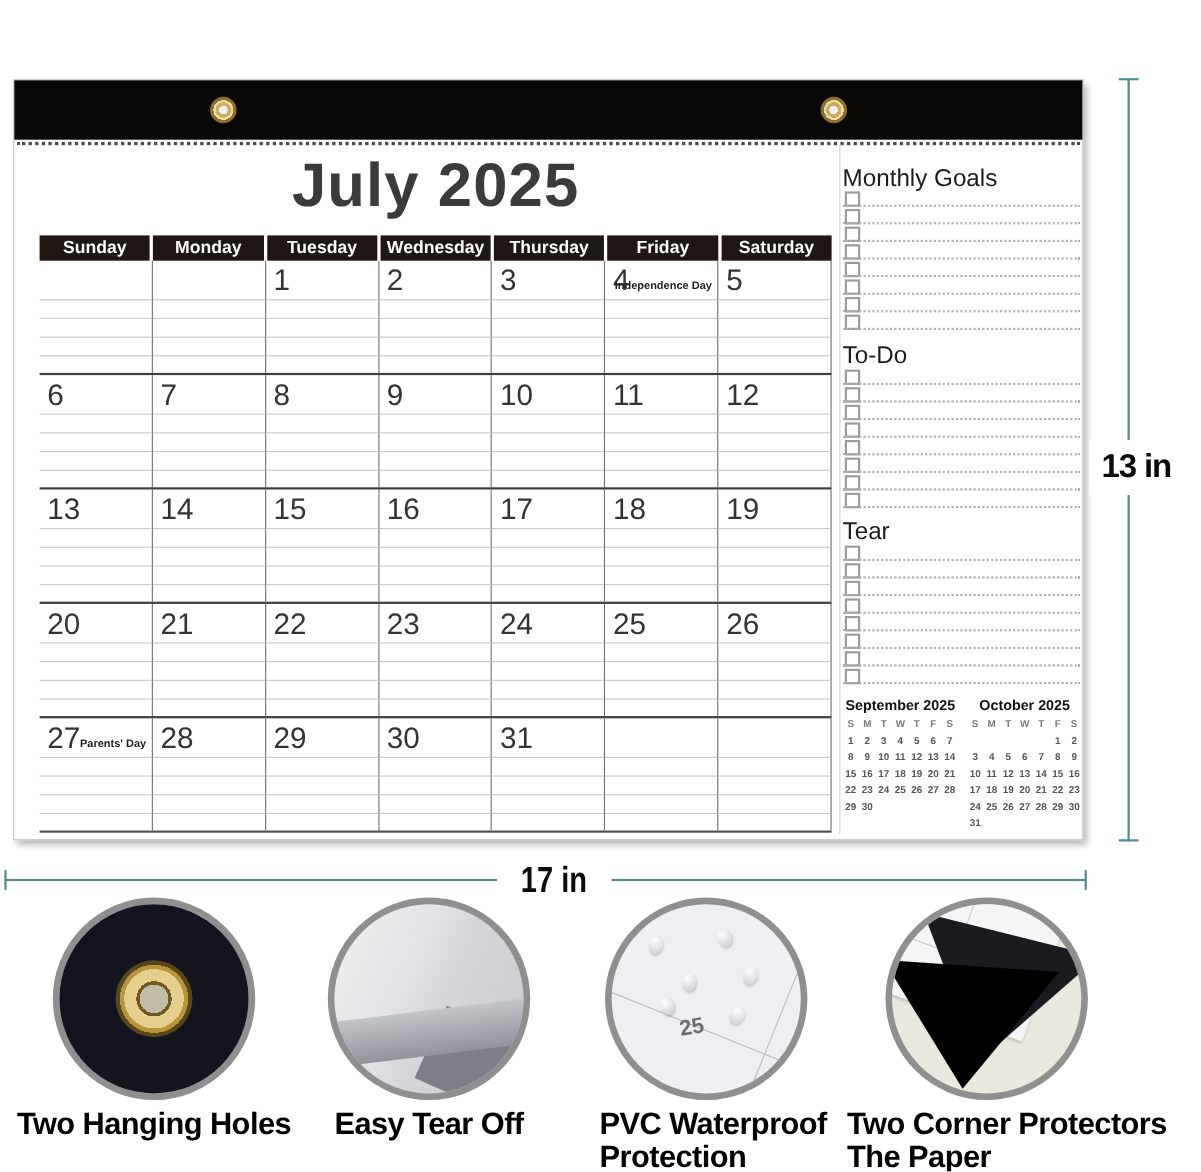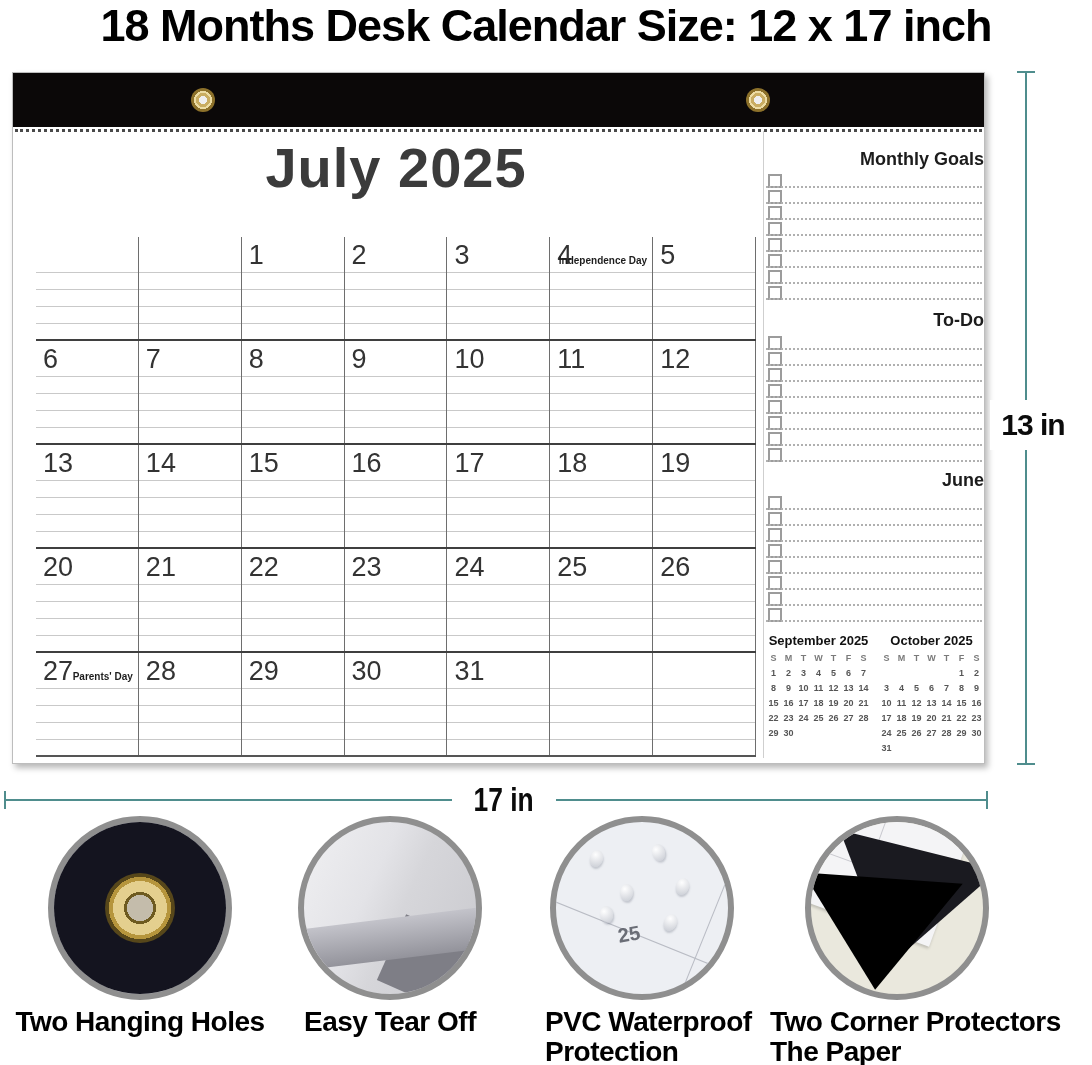--- a/index.html
+++ b/index.html
@@ -28,22 +28,22 @@
   .week{display:flex;height:102px;}
   .week + .week{border-top:2px solid #3f3f3f;}
   .cell{flex:1;position:relative;border-right:1px solid #6e6e6e;}
   .rline{position:absolute;left:0;right:0;height:1px;background:#c9c9c9;}
   .daynum{position:absolute;top:3px;left:7px;font-size:27px;color:#333;}
   .holiday{position:absolute;top:18px;right:5px;font-size:10px;font-weight:bold;color:#1d1d1d;}
 
   
   .side-sep{position:absolute;left:750px;top:58px;bottom:5px;width:1px;background:#cfcfcf;}
   .sidebar{position:absolute;left:753px;top:0;width:218px;height:100%;}
-  .sec-title{position:absolute;left:0;width:100%;text-align:right;
-             font-size:18px;font-weight:bold;color:#1c1c1c;}
+  .sec-title{position:absolute;left:0;width:100%;text-align:left;
+             font-size:22px;font-weight:normal;color:#1c1c1c;}
   .chk-list{position:absolute;left:0;width:100%;}
   .chk-row{position:relative;height:16px;}
   .chk-box{position:absolute;left:2px;top:2px;width:10px;height:10px;border:2px solid #9c9c9c;background:#fff;}
   .chk-line{position:absolute;left:0;right:2px;bottom:0;border-bottom:2px dotted #b0b0b0;}
 
   .minis{position:absolute;left:0;top:560px;width:100%;display:flex;gap:8px;}
   .mini{flex:1;}
   .mini-title{font-size:13px;font-weight:bold;text-align:center;color:#111;margin-bottom:3px;white-space:nowrap;}
   .mini-grid{display:grid;grid-template-columns:repeat(7,1fr);grid-auto-rows:15px;
              text-align:center;font-size:9px;color:#555;font-weight:bold;line-height:15px;}
@@ -104,31 +104,39 @@
   .tri1{border-left:82px solid transparent;border-right:82px solid transparent;
         border-top:118px solid #1a1a20;left:12px;top:26px;transform:rotate(14deg);}
   .tri2{border-left:80px solid transparent;border-right:80px solid transparent;
         border-top:112px solid #000;left:-12px;top:56px;transform:rotate(4deg);}
 </style>
 </head>
 <body>
 
 <div class="canvas">
 
-  <div class="main-title">18 Months Desk Calendar Size: 12 x 17 inch</div>
 
   <div class="sheet">
     <div class="band">
       <div class="grommet" style="left:178px;"></div>
       <div class="grommet" style="left:733px;"></div>
     </div>
     <div class="perforation"></div>
 
     <div class="month-title">July 2025</div>
 
+    <div class="weekday-row">
+        <div class="weekday">Sunday</div>
+        <div class="weekday">Monday</div>
+        <div class="weekday">Tuesday</div>
+        <div class="weekday">Wednesday</div>
+        <div class="weekday">Thursday</div>
+        <div class="weekday">Friday</div>
+        <div class="weekday">Saturday</div>
+      </div>
     <div class="grid">
         <div class="week">
           <div class="cell">
             <div class="rline" style="top: 35px;"></div>
             <div class="rline" style="top: 52px;"></div>
             <div class="rline" style="top: 69px;"></div>
             <div class="rline" style="top: 86px;"></div>
           </div>
           <div class="cell">
             <div class="rline" style="top: 35px;"></div>
@@ -445,21 +453,21 @@
           <div class="chk-row">
             <span class="chk-box"></span>
             <span class="chk-line"></span>
           </div>
           <div class="chk-row">
             <span class="chk-box"></span>
             <span class="chk-line"></span>
           </div>
         </div>
 
-      <div class="sec-title" style="top:397px;">June</div>
+      <div class="sec-title" style="top:397px;">Tear</div>
       <div class="chk-list" style="top:421px;">
           <div class="chk-row">
             <span class="chk-box"></span>
             <span class="chk-line"></span>
           </div>
           <div class="chk-row">
             <span class="chk-box"></span>
             <span class="chk-line"></span>
           </div>
           <div class="chk-row">

